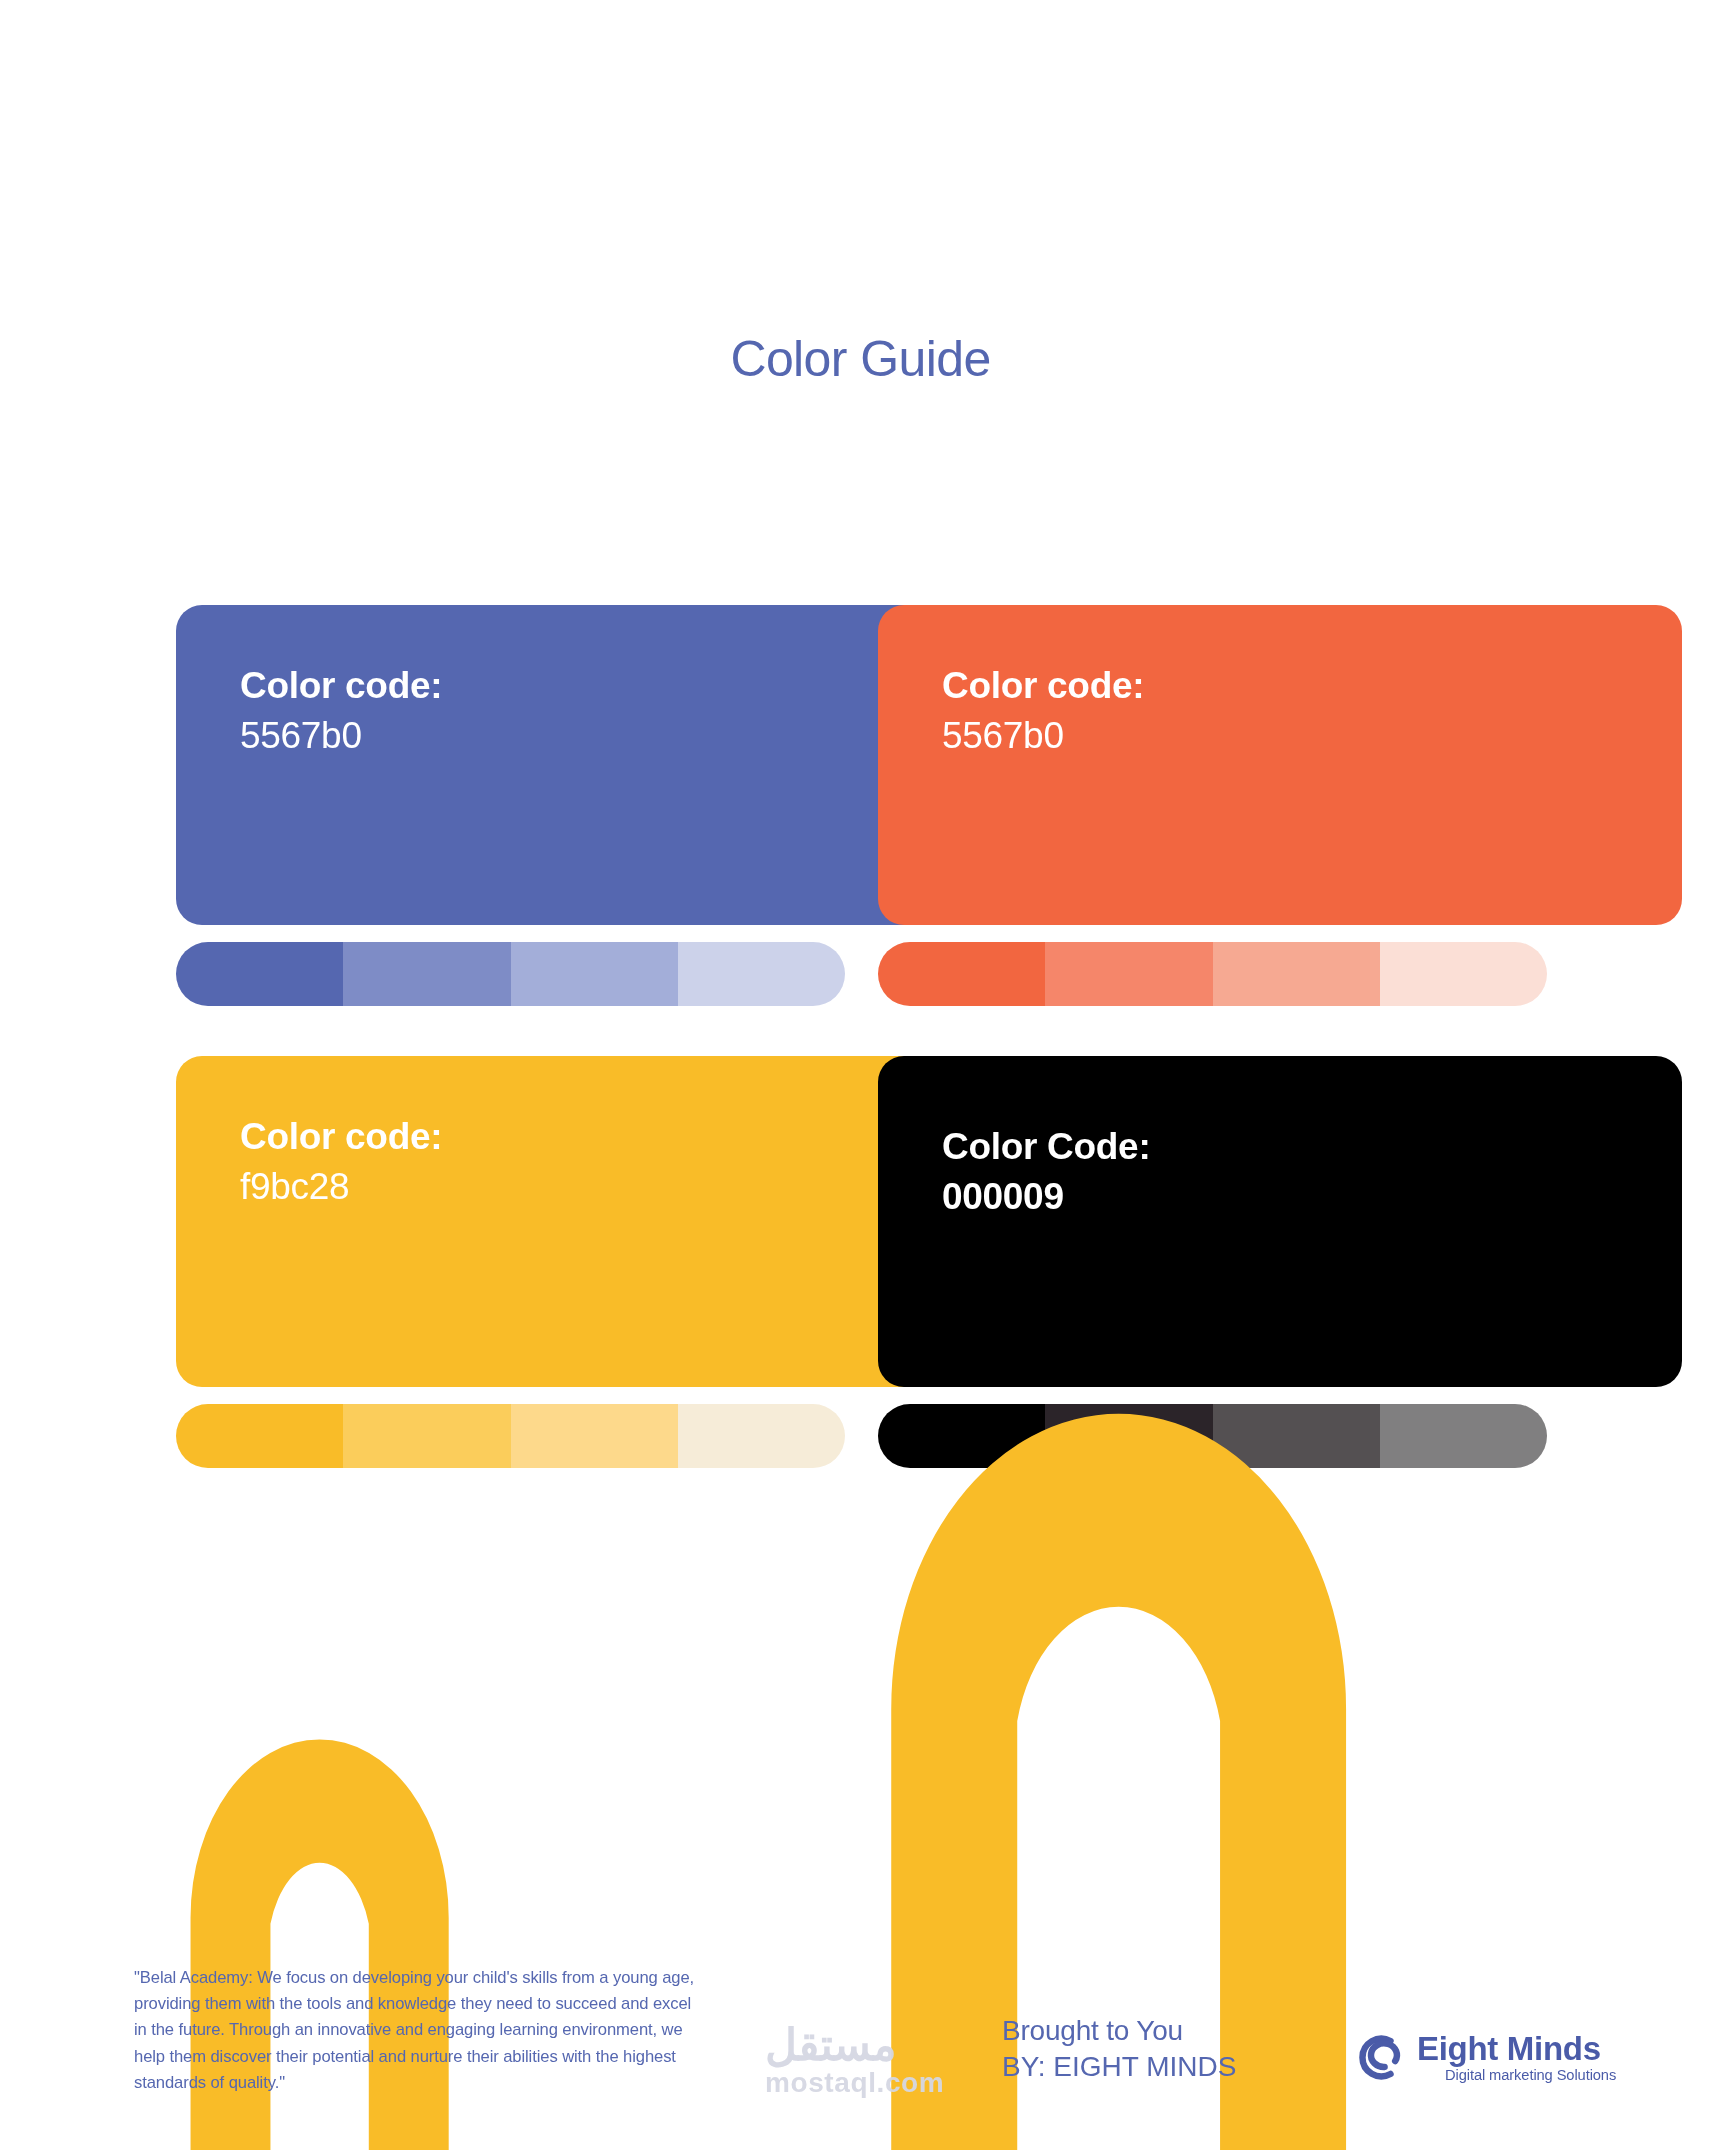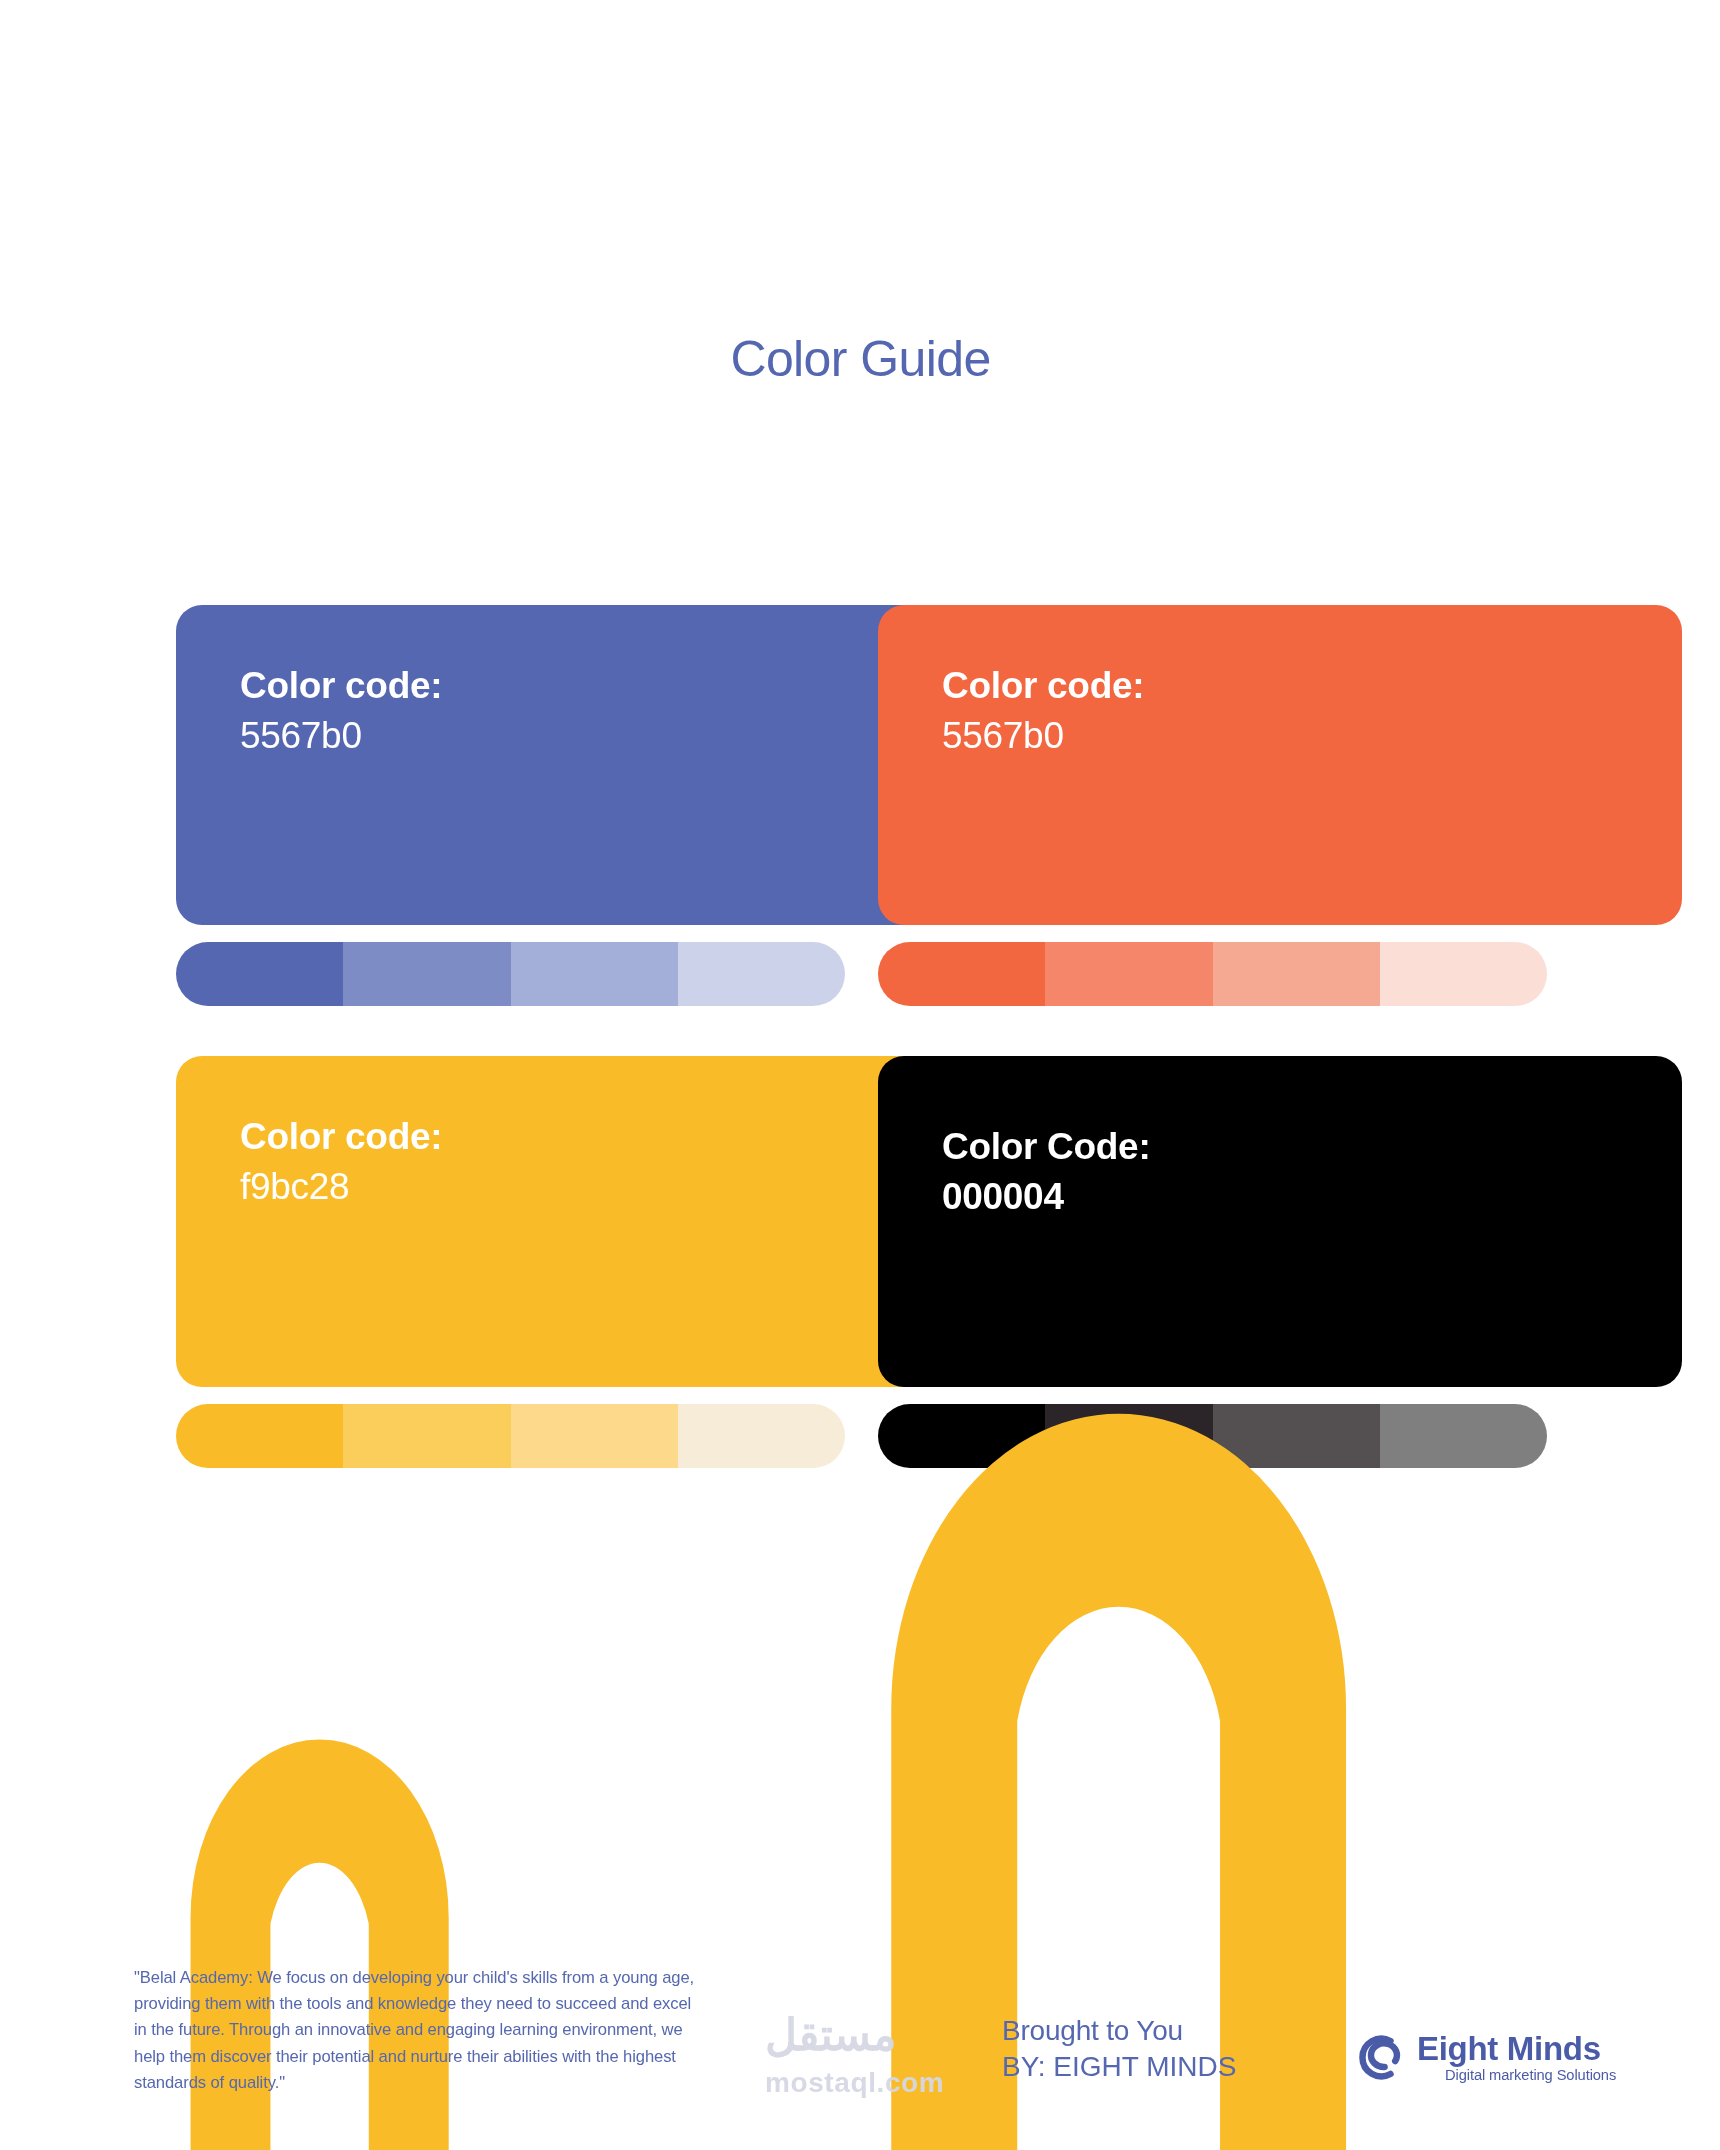--- a/index.html
+++ b/index.html
@@ -132,21 +132,21 @@
     color: #d5d7e3;
     opacity: 0.95;
   }
   .watermark .wm-ar {
     font-size: 44px;
     font-weight: 700;
     line-height: 1;
     direction: rtl;
   }
   .watermark .wm-en {
-    margin-top: 12px;
+    margin-top: 2px;
     font-size: 28px;
     font-weight: 700;
     line-height: 1;
     letter-spacing: 0.6px;
   }
 
   .brought {
     position: absolute;
     left: 1002px;
     bottom: 66px;
@@ -230,21 +230,21 @@
         <span style="background:#f9bc28;"></span>
         <span style="background:#fbcd5b;"></span>
         <span style="background:#fdd98b;"></span>
         <span style="background:#f6ecd8;"></span>
       </div>
     </div>
 
     <div class="palette-block">
       <div class="swatch-card tall bold-value" style="background:#000000; padding-top:69px;">
         <div class="card-label">Color Code:</div>
-        <div class="card-value">000004</div>
+        <div class="card-value">000009</div>
       </div>
       <div class="tint-strip">
         <span style="background:#000000;"></span>
         <span style="background:#2b2429;"></span>
         <span style="background:#545052;"></span>
         <span style="background:#807f80;"></span>
       </div>
     </div>
 
   </div>

